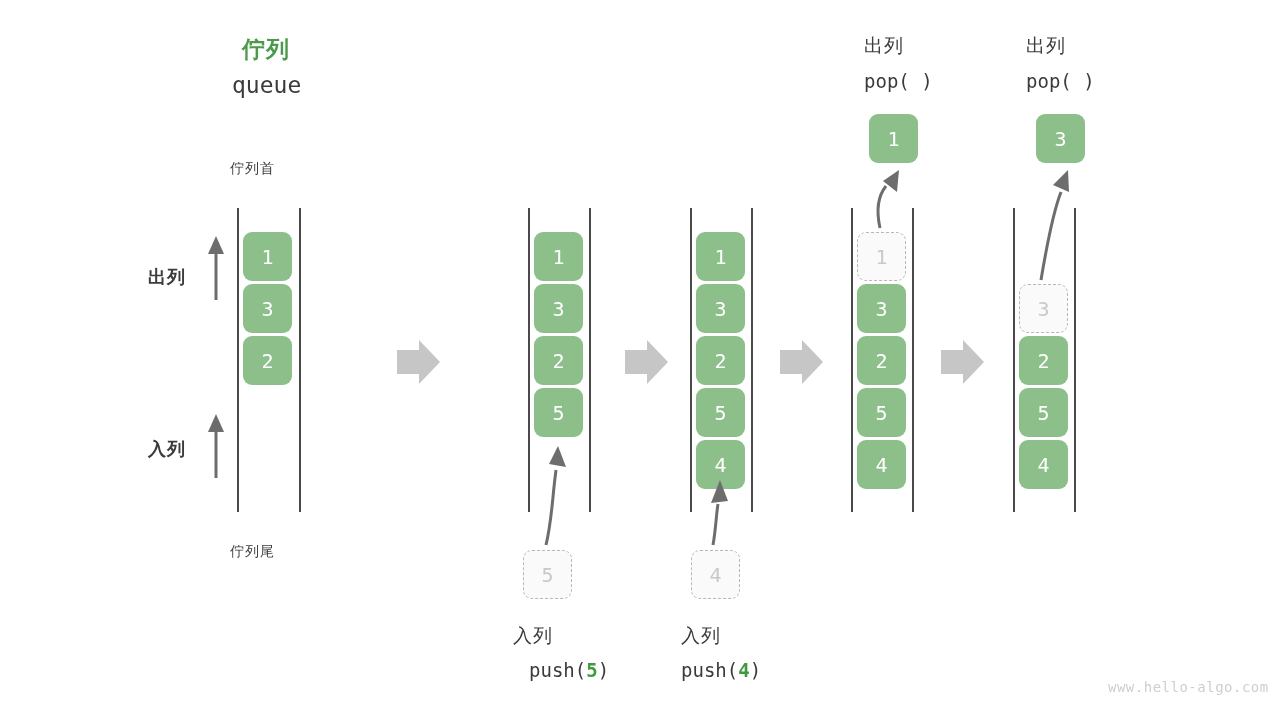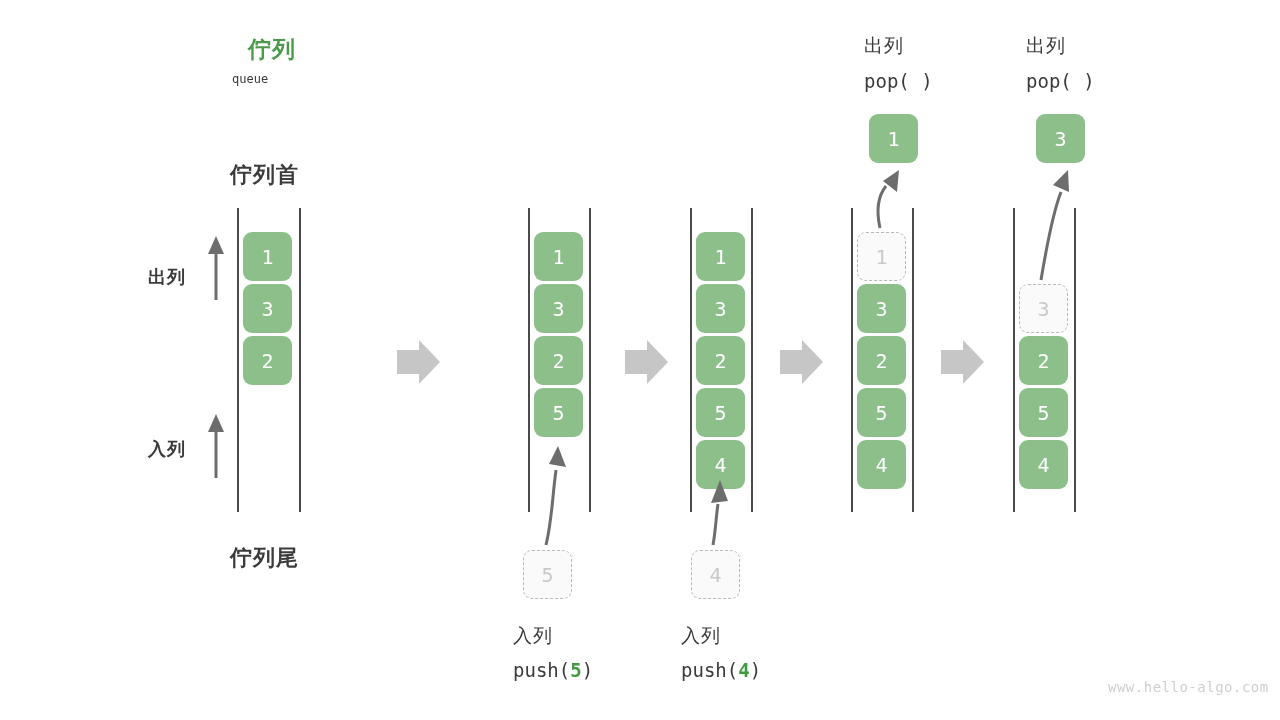--- a/index.html
+++ b/index.html
@@ -11,24 +11,24 @@
   }
   #stage{position:relative;width:1280px;height:720px;}
 
   
   .title-cn{
     position:absolute;font-weight:bold;font-size:23px;color:#4a9a4a;
     letter-spacing:1px;white-space:nowrap;
   }
   .title-en{
     position:absolute;font-family:"DejaVu Sans Mono","Liberation Mono",monospace;
-    font-size:12px;color:#3b3b3b;white-space:nowrap;
+    font-size:23px;color:#3b3b3b;white-space:nowrap;
   }
   .edge-label{
-    position:absolute;font-weight:bold;font-size:22px;color:#3b3b3b;
+    position:absolute;font-weight:normal;font-size:14px;color:#3b3b3b;
     letter-spacing:1px;white-space:nowrap;
   }
   .side-label{
     position:absolute;font-weight:bold;font-size:18px;color:#3b3b3b;
     letter-spacing:1px;white-space:nowrap;
   }
   .op-cn{
     position:absolute;font-size:19px;color:#3b3b3b;letter-spacing:1px;white-space:nowrap;
   }
   .op-code{
@@ -61,21 +61,21 @@
   svg.ov{position:absolute;left:0;top:0;width:1280px;height:720px;overflow:visible;}
   .bigarrow{fill:#c6c6c6;}
   .thin{stroke:#6d6d6d;stroke-width:3;fill:none;}
   .thinhead{fill:#6d6d6d;}
 </style>
 </head>
 <body>
 
 <div id="stage">
 
-  <div class="title-cn" style="left:248px;top:34px;text-align:center;">佇列</div>
+  <div class="title-cn" style="left:242px;top:34px;text-align:center;">佇列</div>
   <div class="title-en" style="left:232px;top:72px;">queue</div>
 
   <div class="edge-label" style="left:230px;top:160px;">佇列首</div>
   <div class="edge-label" style="left:230px;top:543px;">佇列尾</div>
 
   <div class="side-label" style="left:148px;top:265px;">出列</div>
   <div class="side-label" style="left:148px;top:437px;">入列</div>
 
   <div class="rail" style="left:237px;top:208px;height:304px;"></div>
   <div class="rail" style="left:299px;top:208px;height:304px;"></div>
@@ -84,21 +84,21 @@
   <div class="cell" style="left:243px;top:336px;">2</div>
 
   <div class="rail" style="left:528px;top:208px;height:304px;"></div>
   <div class="rail" style="left:589px;top:208px;height:304px;"></div>
   <div class="cell" style="left:534px;top:232px;">1</div>
   <div class="cell" style="left:534px;top:284px;">3</div>
   <div class="cell" style="left:534px;top:336px;">2</div>
   <div class="cell" style="left:534px;top:388px;">5</div>
   <div class="cell ghost" style="left:523px;top:550px;">5</div>
   <div class="op-cn" style="left:513px;top:623px;">入列</div>
-  <div class="op-code" style="left:513px;top:659px;"><span>push(</span><span class="arg">5</span><span>)</span></div>
+  <div class="op-code" style="left:529px;top:659px;"><span>push(</span><span class="arg">5</span><span>)</span></div>
 
   <div class="rail" style="left:690px;top:208px;height:304px;"></div>
   <div class="rail" style="left:751px;top:208px;height:304px;"></div>
   <div class="cell" style="left:696px;top:232px;">1</div>
   <div class="cell" style="left:696px;top:284px;">3</div>
   <div class="cell" style="left:696px;top:336px;">2</div>
   <div class="cell" style="left:696px;top:388px;">5</div>
   <div class="cell" style="left:696px;top:440px;">4</div>
   <div class="cell ghost" style="left:691px;top:550px;">4</div>
   <div class="op-cn" style="left:681px;top:623px;">入列</div>

